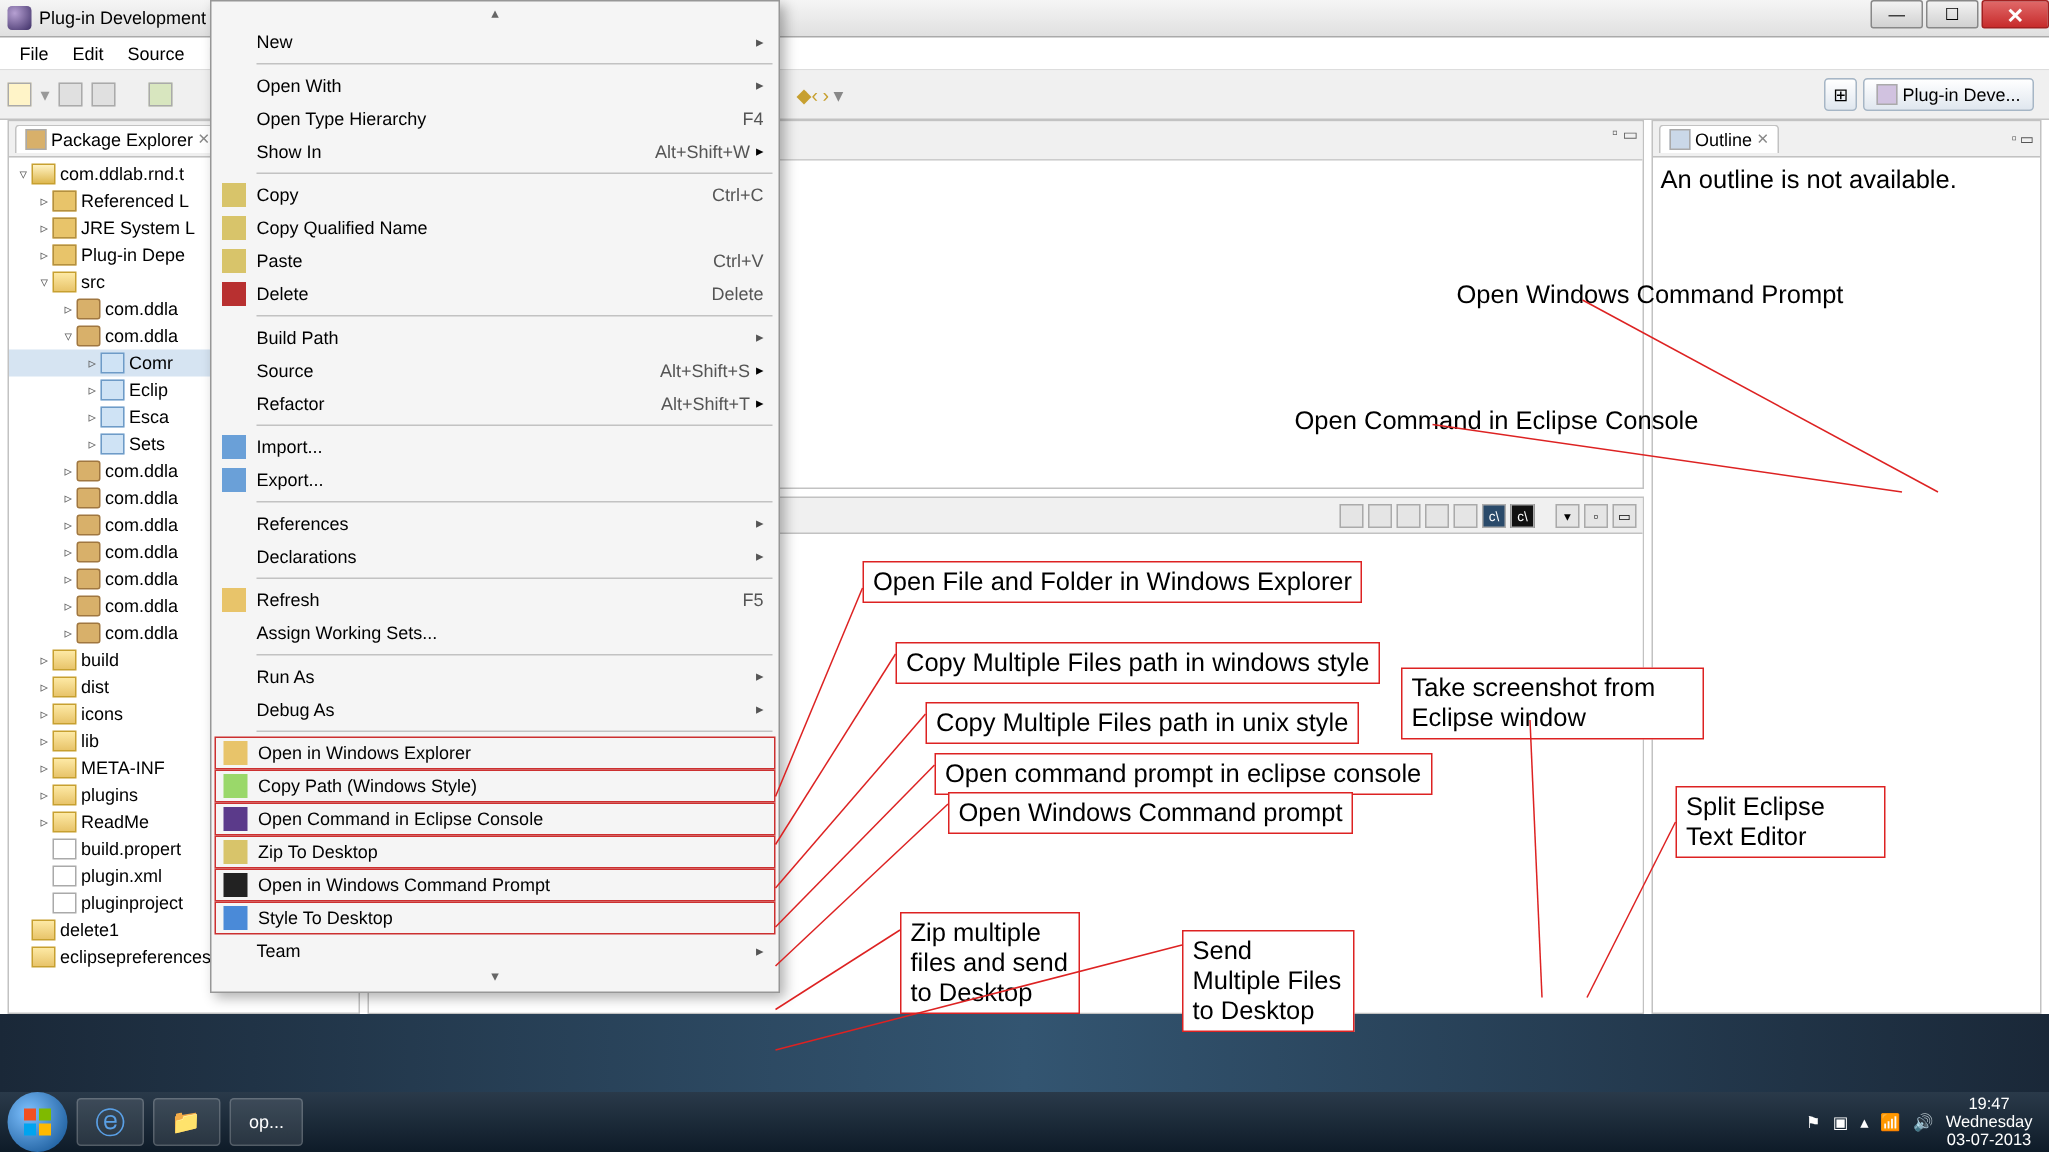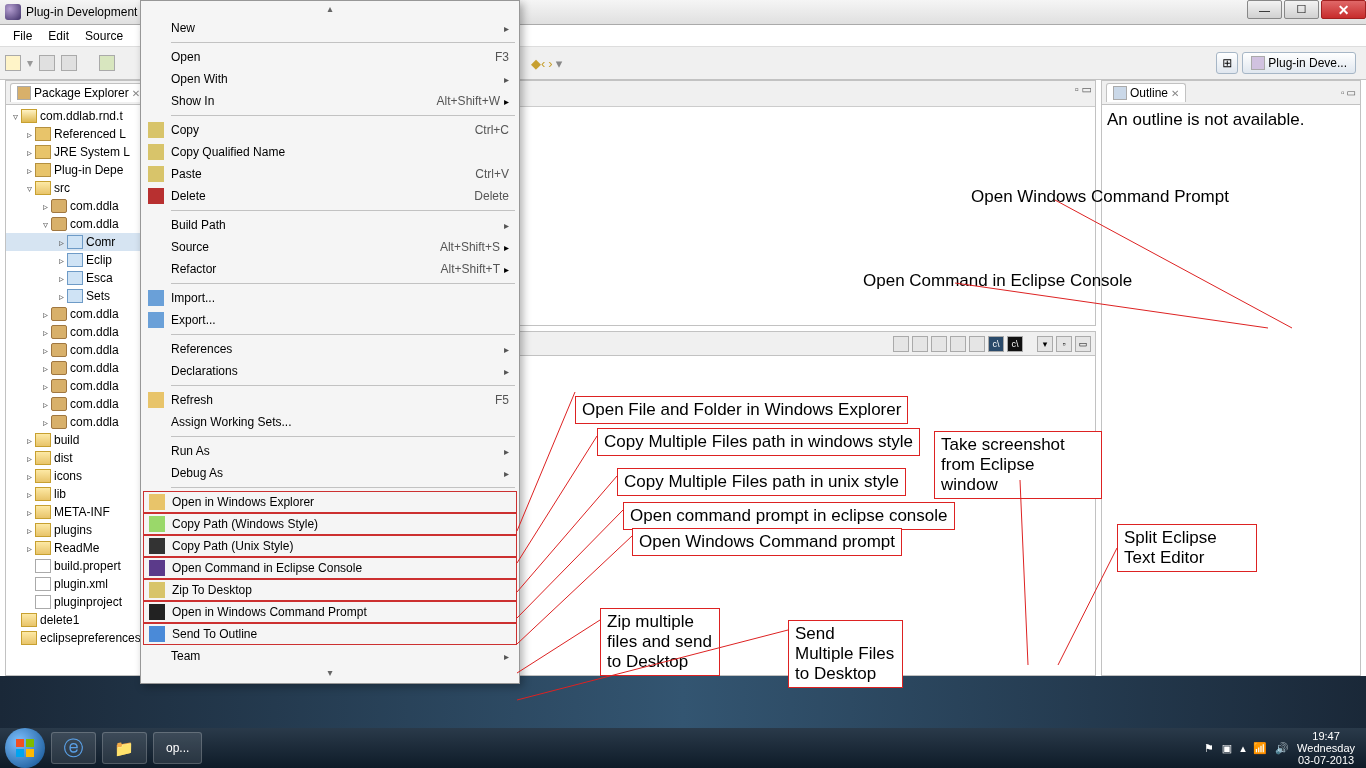--- a/index.html
+++ b/index.html
@@ -385,26 +385,26 @@
 <div class="desktop"></div>
 
 <div class="ctx-menu" id="ctx">
     <div class="ctx-up-arrow">▴</div>
     <div class="ctx-item">
       <span>New</span>
       <span class="arrow">▸</span>
     </div>
     <div class="ctx-sep"></div>
     <div class="ctx-item">
-      <span>Open</span>
-      <span class="shortcut">F3</span>
-    </div>
-    <div class="ctx-item">
       <span>Open With</span>
       <span class="arrow">▸</span>
+    </div>
+    <div class="ctx-item">
+      <span>Open Type Hierarchy</span>
+      <span class="shortcut">F4</span>
     </div>
     <div class="ctx-item">
       <span>Show In</span>
       <span class="shortcut">Alt+Shift+W</span>
       <span style="margin-left:4px;font-size:10px">▸</span>
     </div>
     <div class="ctx-sep"></div>
     <div class="ctx-item">
       <span class="ctx-icon" style="background:#d8c46a"></span>
       <span>Copy</span>
@@ -478,54 +478,50 @@
     <div class="ctx-sep"></div>
     <div class="ctx-item ctx-highlight">
       <span class="ctx-icon" style="background:#e8c46a"></span>
       <span>Open in Windows Explorer</span>
     </div>
     <div class="ctx-item ctx-highlight">
       <span class="ctx-icon" style="background:#9ad86a"></span>
       <span>Copy Path (Windows Style)</span>
     </div>
     <div class="ctx-item ctx-highlight">
-      <span class="ctx-icon" style="background:#333"></span>
-      <span>Copy Path (Unix Style)</span>
-    </div>
-    <div class="ctx-item ctx-highlight">
       <span class="ctx-icon" style="background:#5b3a8a"></span>
       <span>Open Command in Eclipse Console</span>
     </div>
     <div class="ctx-item ctx-highlight">
       <span class="ctx-icon" style="background:#d8c46a"></span>
       <span>Zip To Desktop</span>
     </div>
     <div class="ctx-item ctx-highlight">
       <span class="ctx-icon" style="background:#222"></span>
       <span>Open in Windows Command Prompt</span>
     </div>
     <div class="ctx-item ctx-highlight">
       <span class="ctx-icon" style="background:#4a8ad8"></span>
-      <span>Send To Outline</span>
+      <span>Style To Desktop</span>
     </div>
     <div class="ctx-item">
       <span>Team</span>
       <span class="arrow">▸</span>
     </div>
     <div class="ctx-up-arrow">▾</div>
   </div>
 
 <div class="ann" style="top:184px; left:965px; border:none; background:none">Open Windows Command Prompt</div>
 <div class="ann" style="top:268px; left:857px; border:none; background:none">Open Command in Eclipse Console</div>
-<div class="ann" style="top:396px; left:575px">Open File and Folder in Windows Explorer</div>
+<div class="ann" style="top:374px; left:575px">Open File and Folder in Windows Explorer</div>
 <div class="ann" style="top:428px; left:597px">Copy Multiple Files path in windows style</div>
 <div class="ann" style="top:468px; left:617px">Copy Multiple Files path in unix style</div>
 <div class="ann" style="top:502px; left:623px">Open command prompt in eclipse console</div>
 <div class="ann" style="top:528px; left:632px">Open Windows Command prompt</div>
-<div class="ann" style="top:431px; left:934px; white-space:normal; width:168px">Take screenshot from Eclipse window</div>
+<div class="ann" style="top:445px; left:934px; white-space:normal; width:202px">Take screenshot from Eclipse window</div>
 <div class="ann" style="top:524px; left:1117px; white-space:normal; width:140px">Split Eclipse Text Editor</div>
 <div class="ann" style="top:608px; left:600px; white-space:normal; width:120px">Zip multiple files and send to Desktop</div>
 <div class="ann" style="top:620px; left:788px; white-space:normal; width:115px">Send Multiple Files to Desktop</div>
 
 <svg class="lines" width="1366" height="768">
   <g stroke="#d22" stroke-width="1" fill="none">
     <line x1="517" y1="531" x2="575" y2="392"></line>
     <line x1="517" y1="563" x2="597" y2="436"></line>
     <line x1="517" y1="592" x2="617" y2="476"></line>
     <line x1="517" y1="618" x2="623" y2="510"></line>

